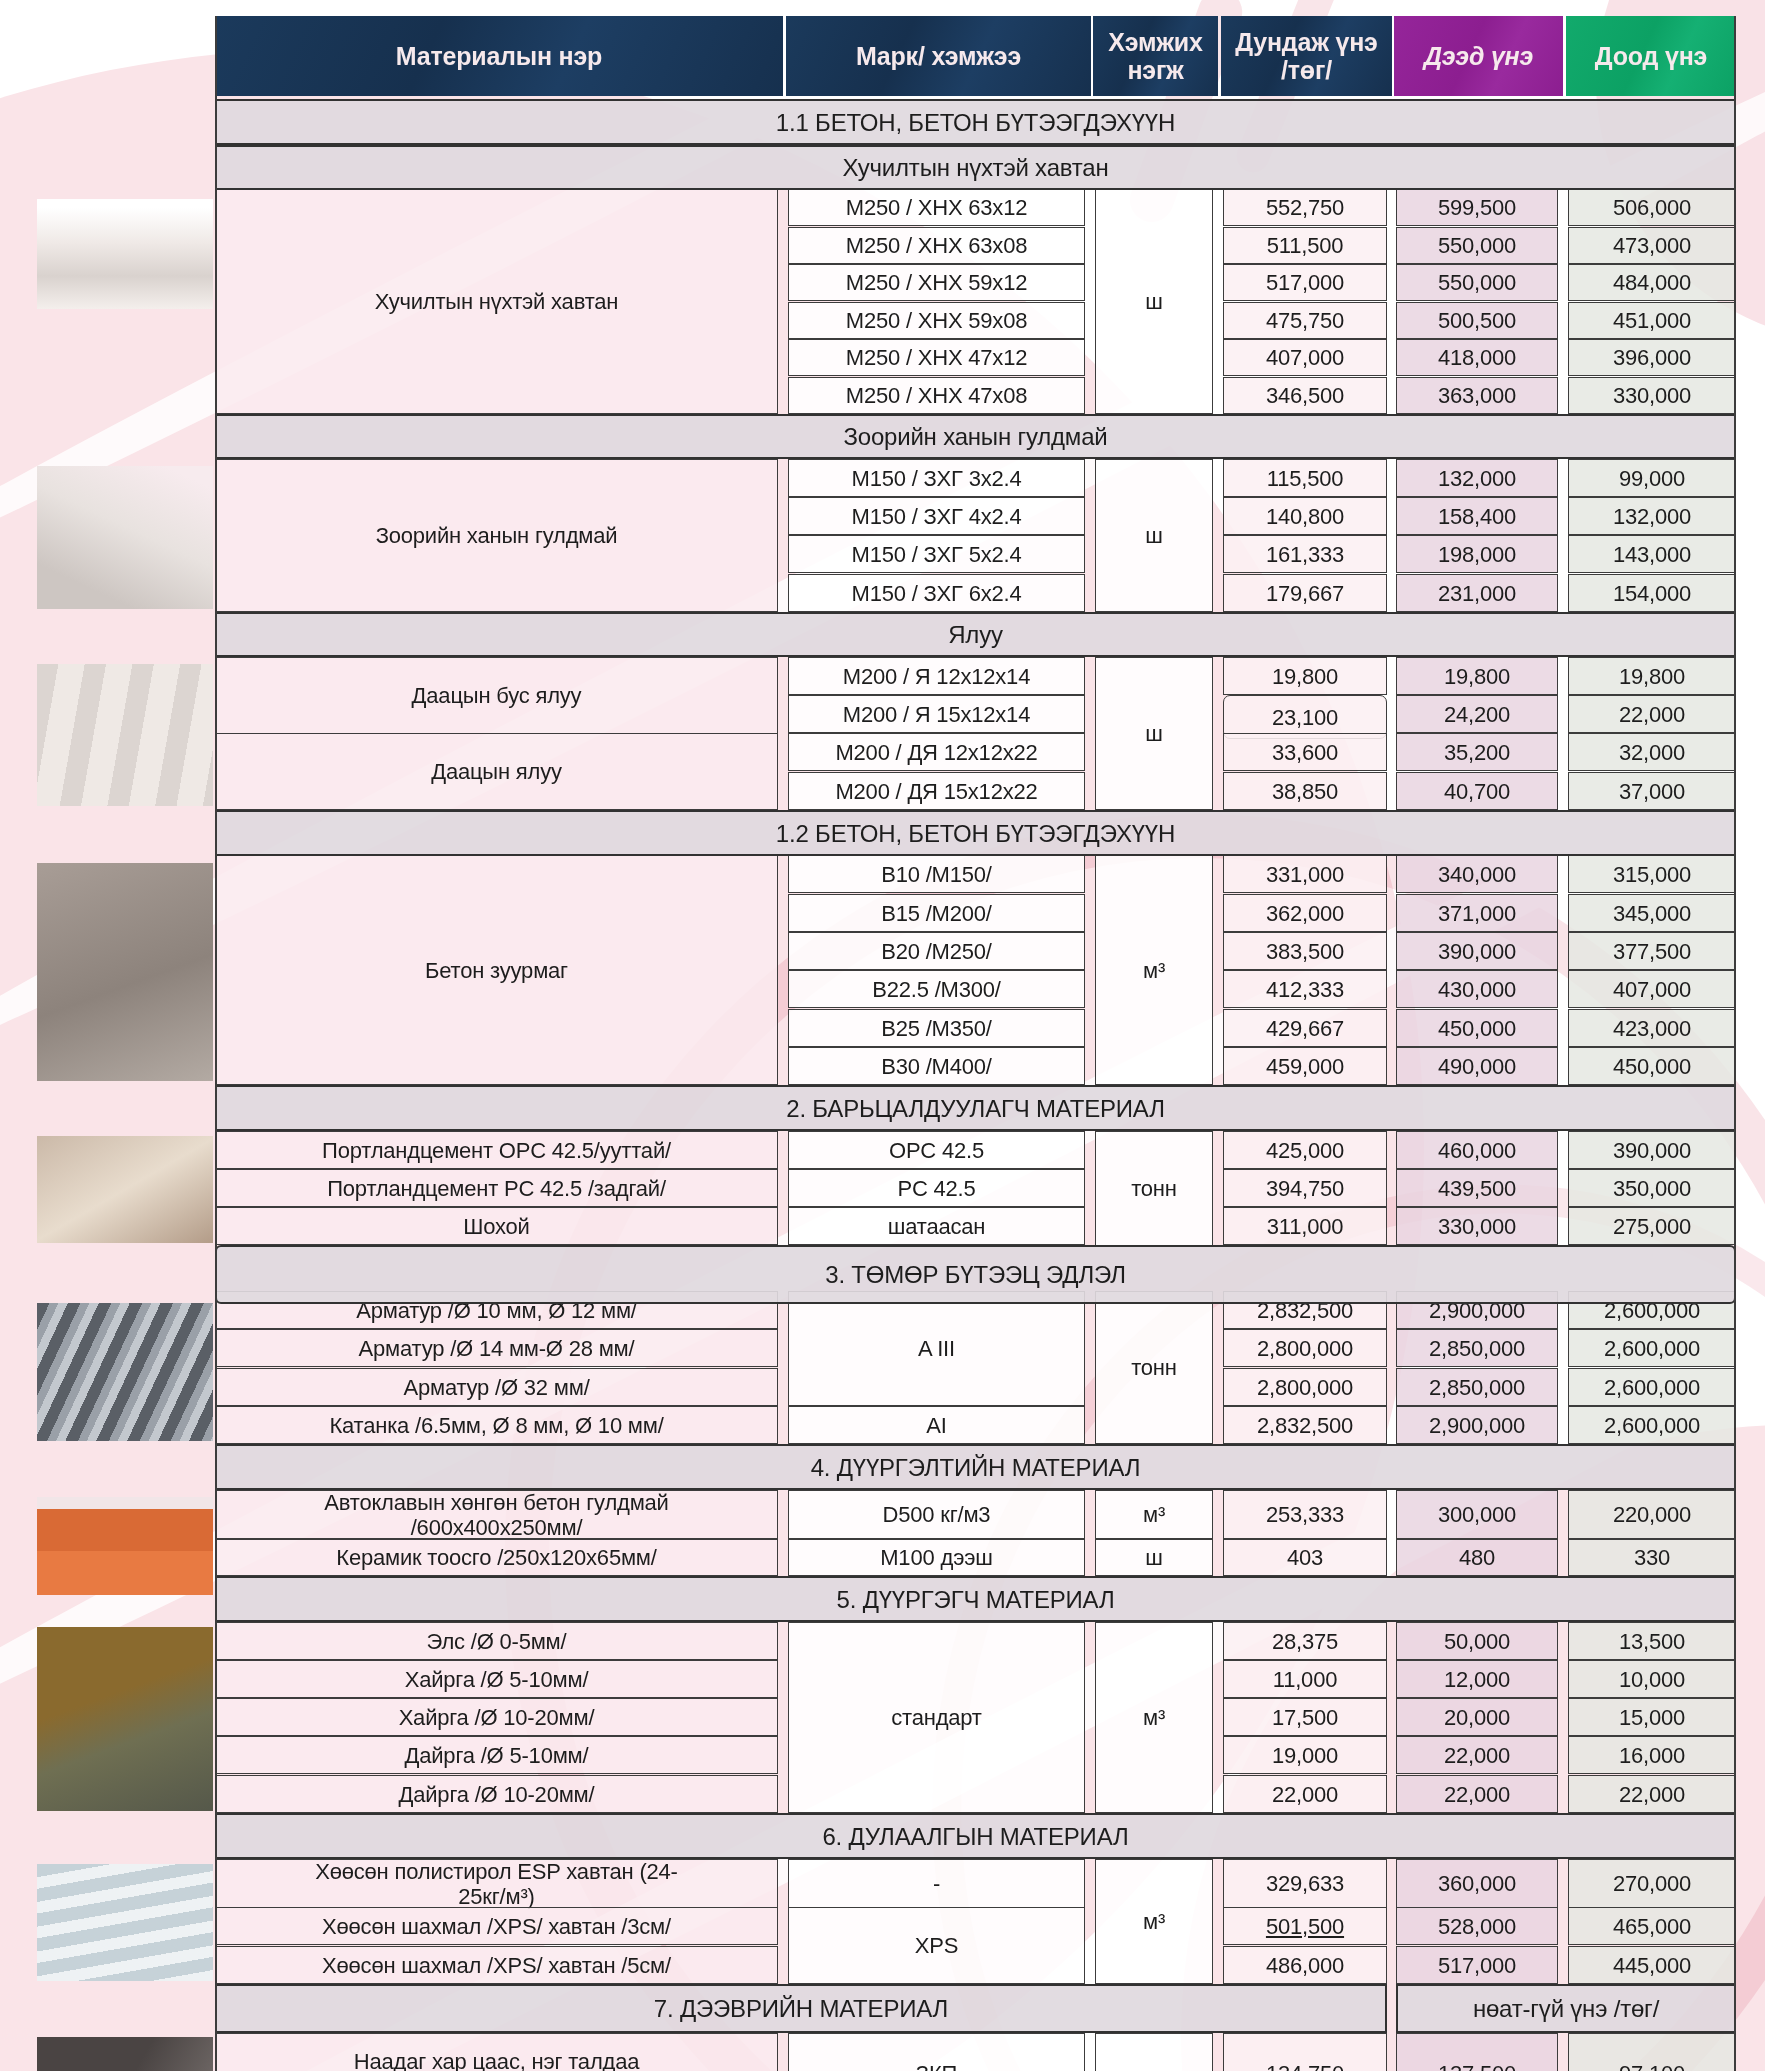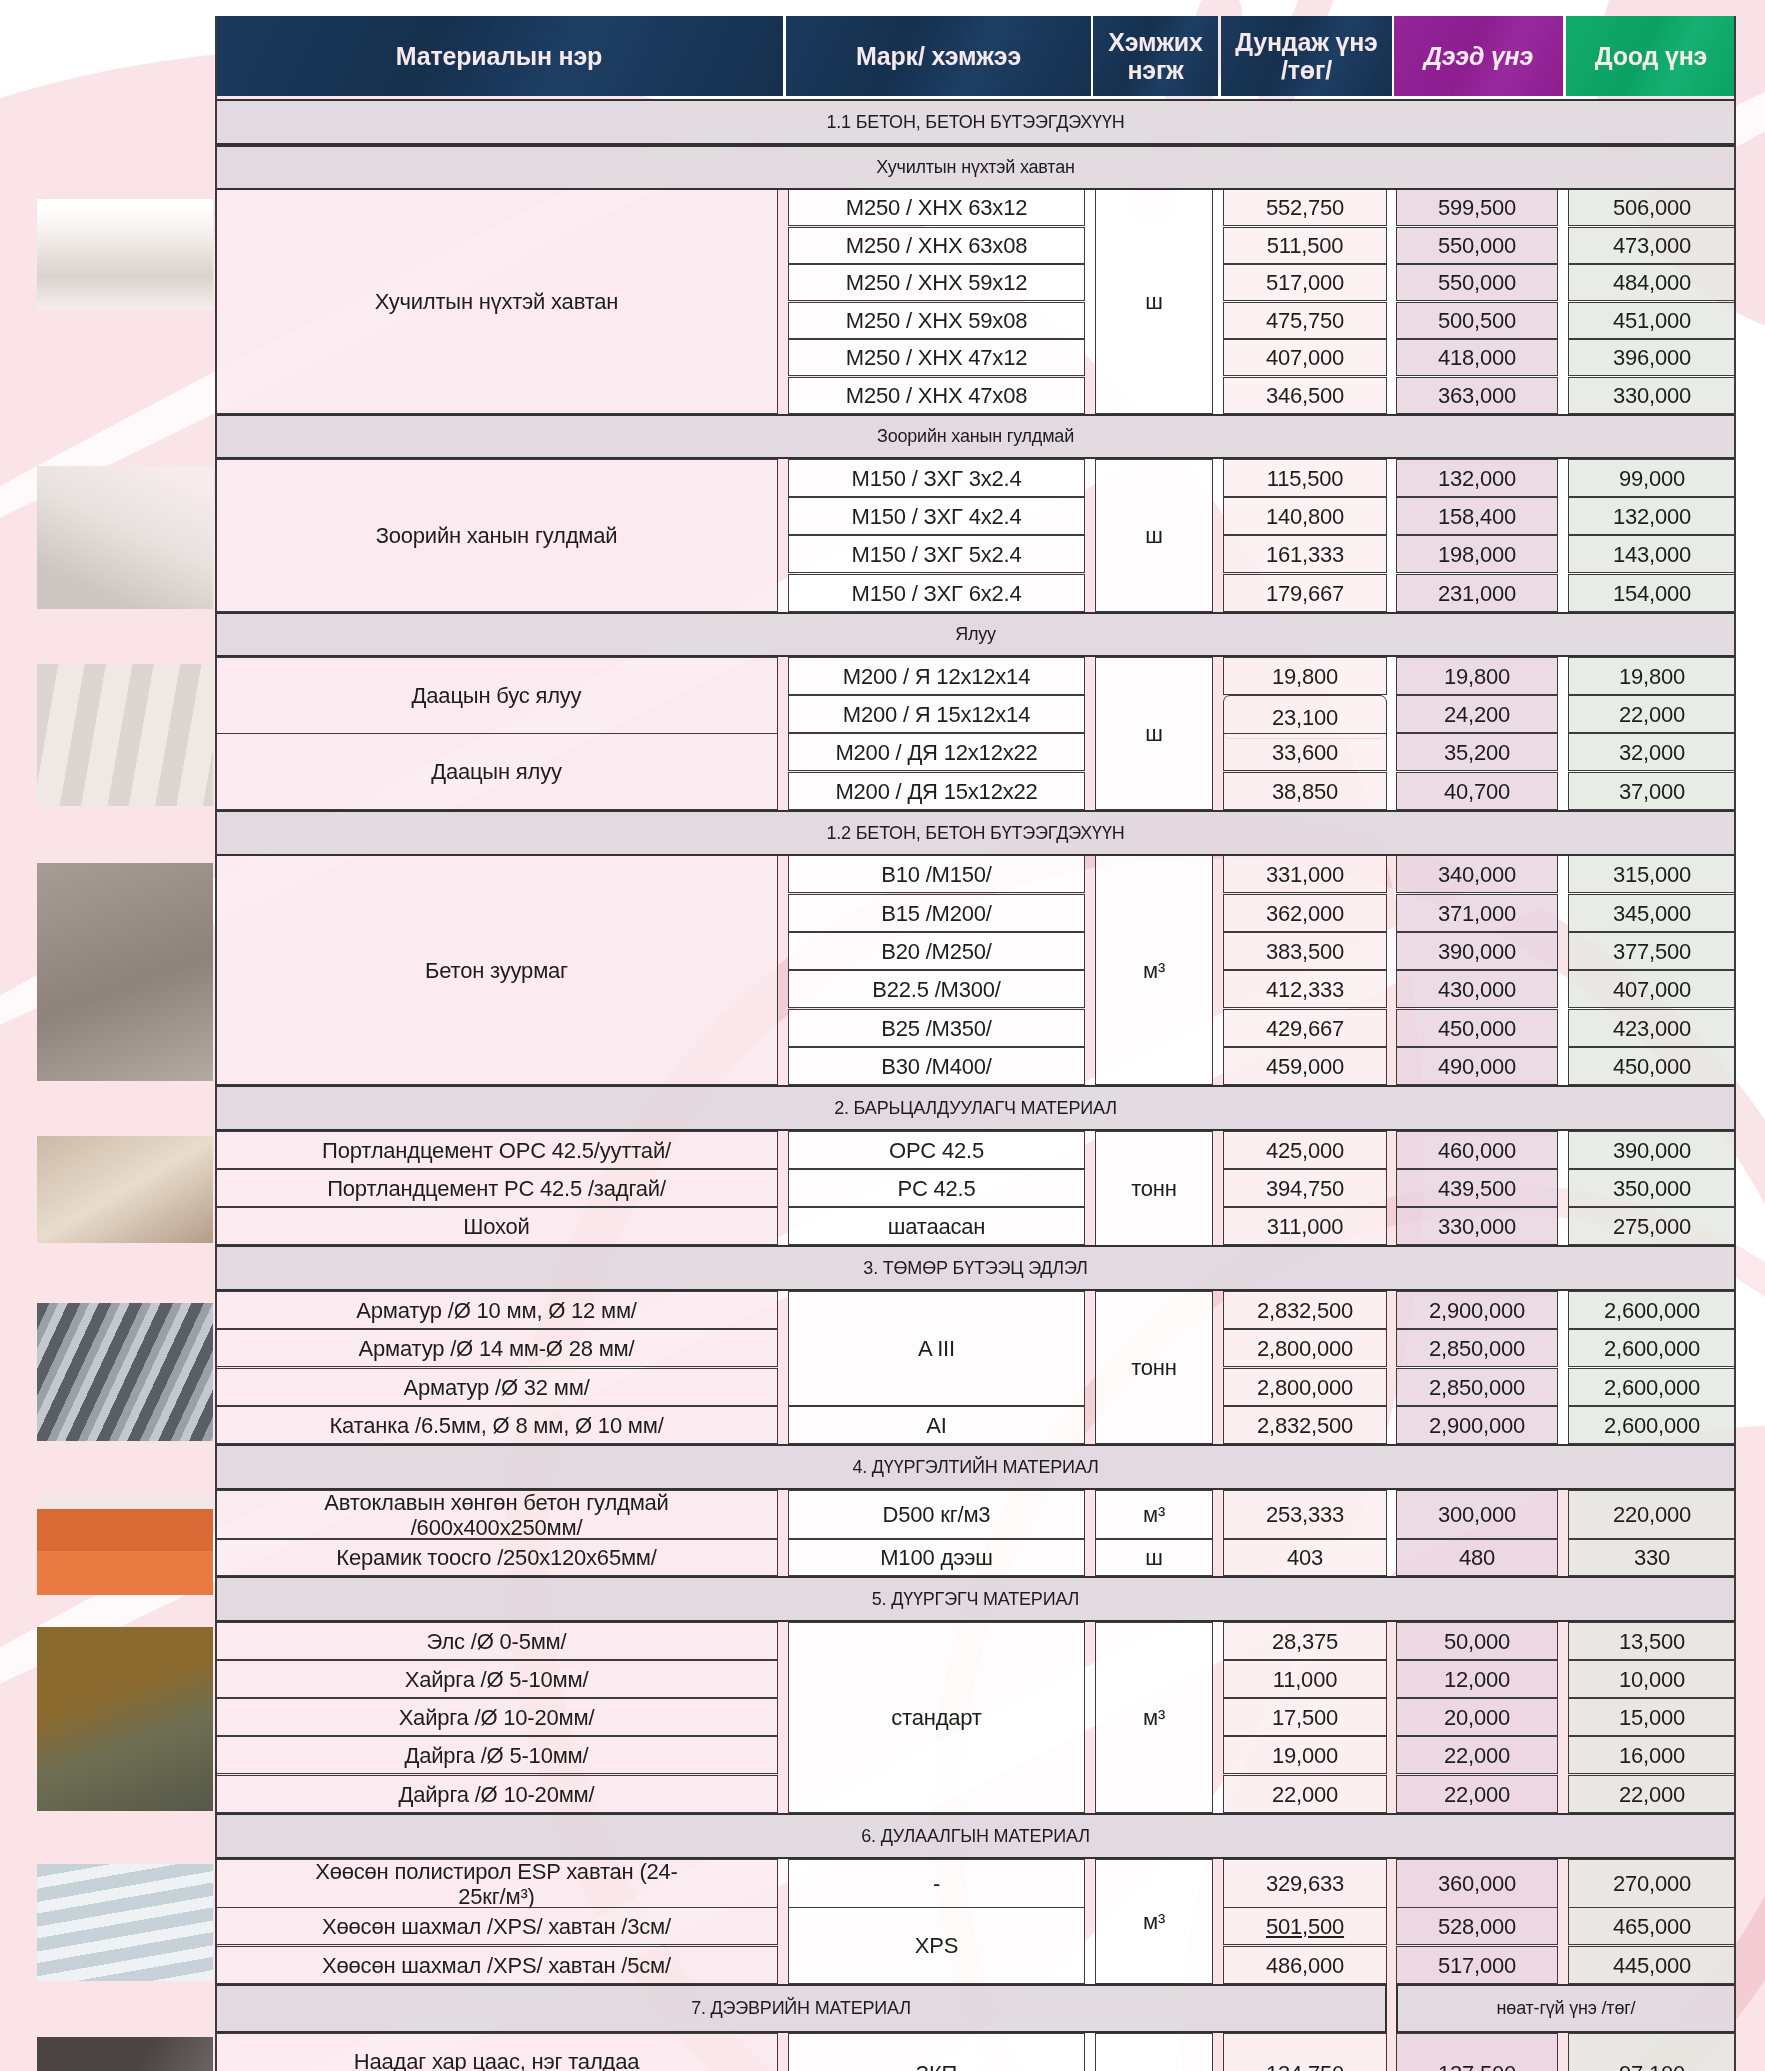--- a/index.html
+++ b/index.html
@@ -46,21 +46,21 @@
     text-align:center;white-space:pre-line;z-index:3;letter-spacing:-0.2px;line-height:1.15;
   }
   .cell{border:1.6px solid #3c3c3c;font-size:22px;padding:0 4.9px;}
   .c-mat {background:rgba(251,235,239,0.88);}
   .c-mark{background:rgba(255,255,255,0.88);}
   .c-unit{background:rgba(255,255,255,0.88);}
   .c-avg {background:rgba(252,240,243,0.88);}
   .c-max {background:rgba(233,213,224,0.85);}
   .c-min {background:rgba(229,232,226,0.85);}
   .section,.splitL,.splitR{
-    background:rgba(223,217,222,0.92);border:2.4px solid #323232;font-size:18px;z-index:4;
+    background:rgba(223,217,222,0.92);border:2.4px solid #323232;font-size:24px;z-index:4;
   }
   .hcell{color:#f6e9ec;font-weight:bold;font-size:25px;z-index:4;padding:0 8.1px;
     background:linear-gradient(115deg,#1b3a5c 0%,#16304e 38%,#1d3e63 62%,#16304e 100%);}
 </style>
 </head>
 <body>
 
 <div class="wm wm-pink1"></div>
 <div class="wm wm-pink2"></div>
 <div class="wm wm-pink3"></div>
@@ -197,21 +197,21 @@
     <div class="cell c-unit" style="left: 880px; top: 1115px; width: 118px; height: 115px;">тонн</div>
     <div class="cell c-avg" style="left: 1008px; top: 1115px; width: 164px; height: 38px;">425,000</div>
     <div class="cell c-max" style="left: 1181px; top: 1115px; width: 162px; height: 38px;">460,000</div>
     <div class="cell c-min" style="left: 1353px; top: 1115px; width: 168px; height: 38px;">390,000</div>
     <div class="cell c-avg" style="left: 1008px; top: 1153px; width: 164px; height: 38px;">394,750</div>
     <div class="cell c-max" style="left: 1181px; top: 1153px; width: 162px; height: 38px;">439,500</div>
     <div class="cell c-min" style="left: 1353px; top: 1153px; width: 168px; height: 38px;">350,000</div>
     <div class="cell c-avg" style="left: 1008px; top: 1191px; width: 164px; height: 38px;">311,000</div>
     <div class="cell c-max" style="left: 1181px; top: 1191px; width: 162px; height: 38px;">330,000</div>
     <div class="cell c-min" style="left: 1353px; top: 1191px; width: 168px; height: 38px;">275,000</div>
-    <div class="section" style="left: 0px; top: 1229px; width: 1521px; height: 46px;">3. ТӨМӨР БҮТЭЭЦ ЭДЛЭЛ</div>
+    <div class="section" style="left: 0px; top: 1229px; width: 1521px; height: 59px; border-radius: 6px;">3. ТӨМӨР БҮТЭЭЦ ЭДЛЭЛ</div>
     <div class="cell c-mat" style="left: 0px; top: 1275px; width: 563px; height: 38px;">Арматур /Ø 10 мм, Ø 12 мм/</div>
     <div class="cell c-mat" style="left: 0px; top: 1313px; width: 563px; height: 38px;">Арматур /Ø 14 мм-Ø 28 мм/</div>
     <div class="cell c-mat" style="left: 0px; top: 1352px; width: 563px; height: 38px;">Арматур /Ø 32 мм/</div>
     <div class="cell c-mat" style="left: 0px; top: 1390px; width: 563px; height: 38px;">Катанка /6.5мм, Ø 8 мм, Ø 10 мм/</div>
     <div class="cell c-mark" style="left: 573px; top: 1275px; width: 297px; height: 115px;">A III</div>
     <div class="cell c-mark" style="left: 573px; top: 1390px; width: 297px; height: 38px;">AI</div>
     <div class="cell c-unit" style="left: 880px; top: 1275px; width: 118px; height: 153px;">тонн</div>
     <div class="cell c-avg" style="left: 1008px; top: 1275px; width: 164px; height: 38px;">2,832,500</div>
     <div class="cell c-max" style="left: 1181px; top: 1275px; width: 162px; height: 38px;">2,900,000</div>
     <div class="cell c-min" style="left: 1353px; top: 1275px; width: 168px; height: 38px;">2,600,000</div>

